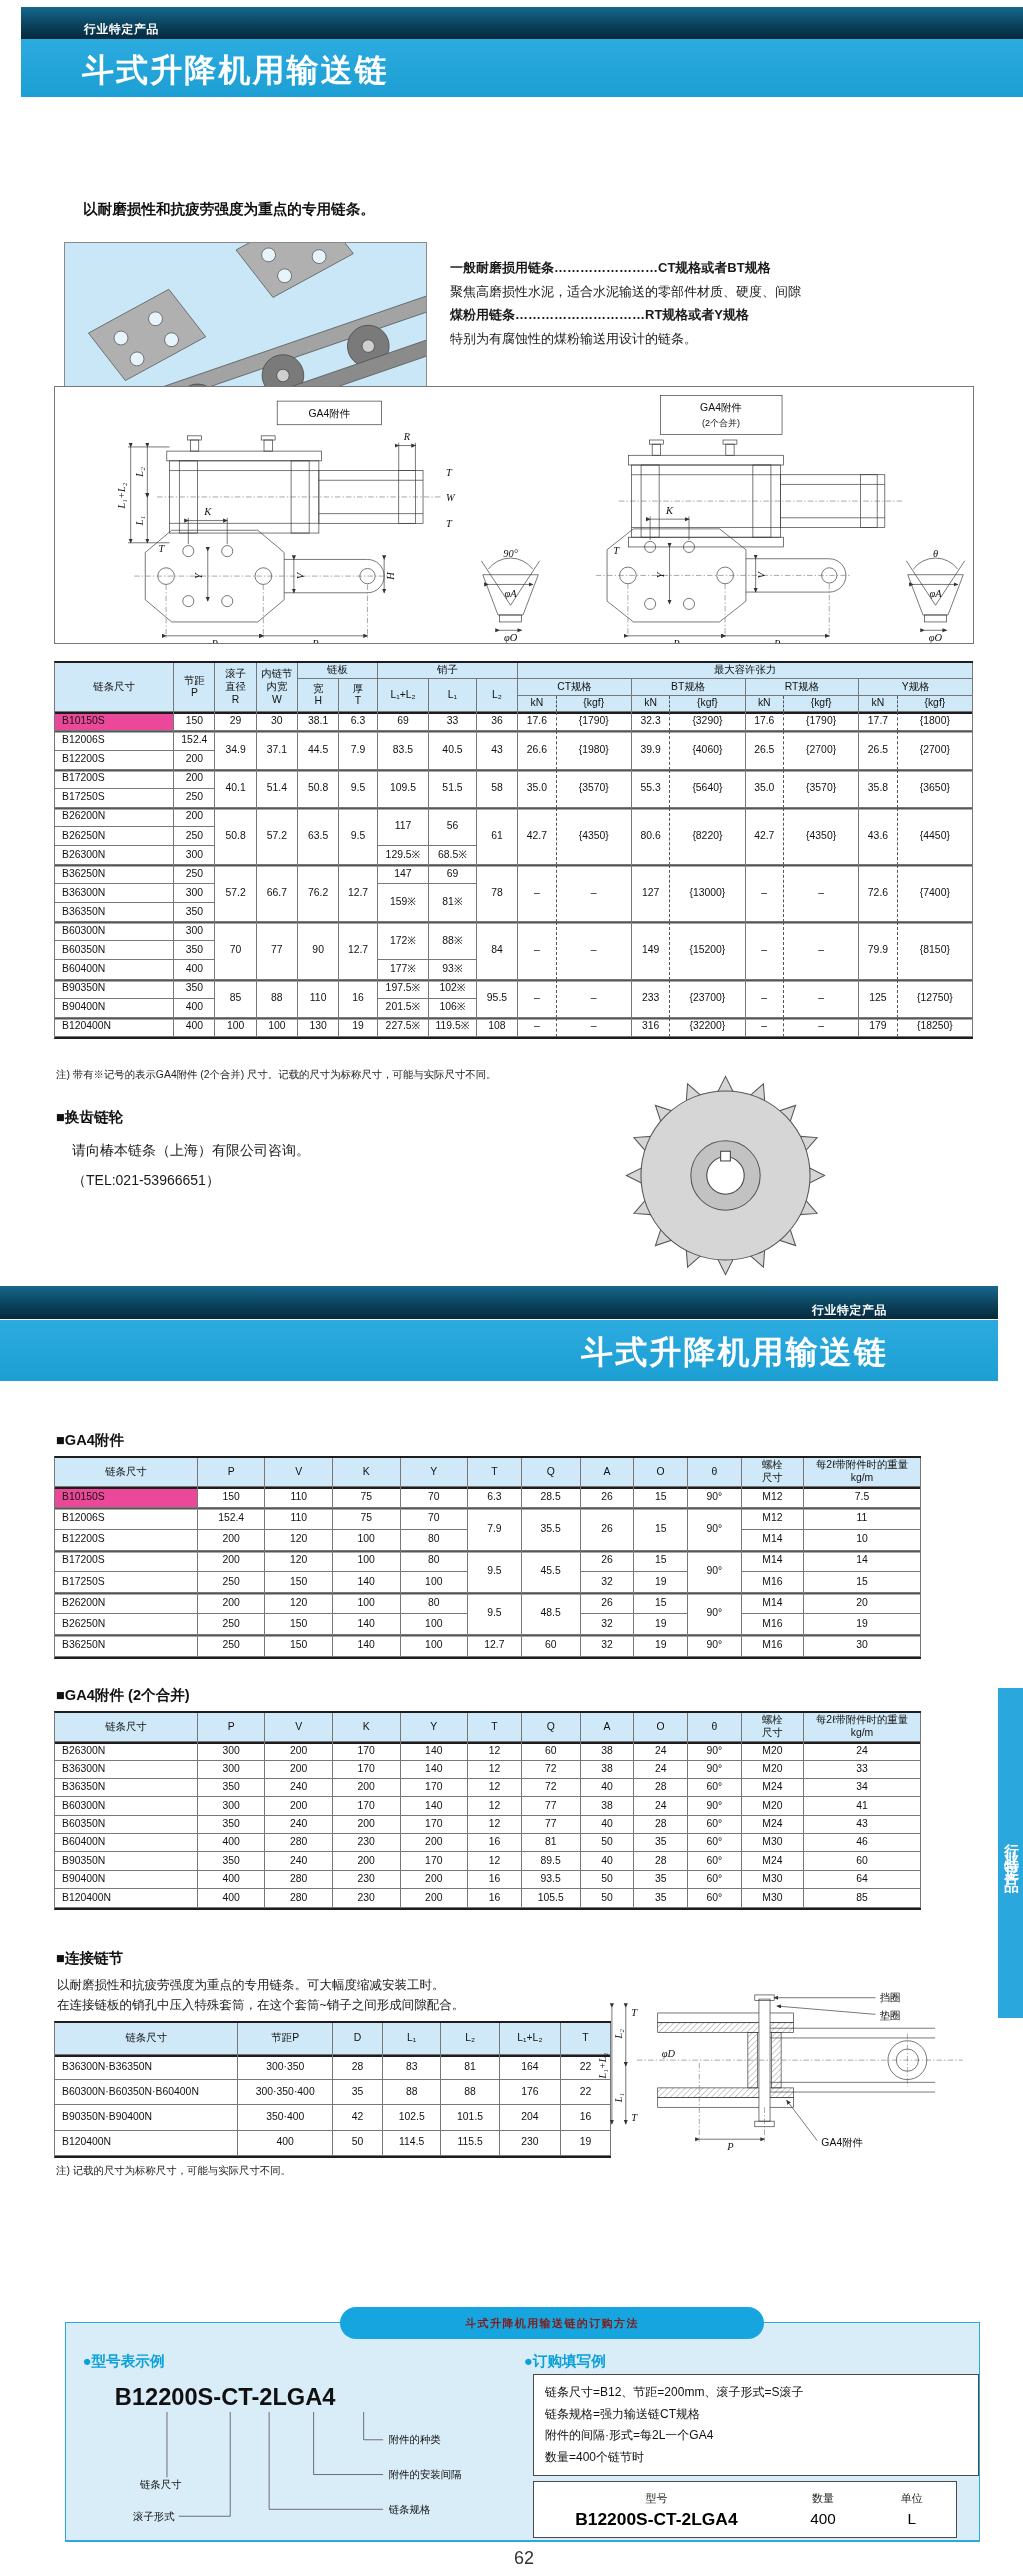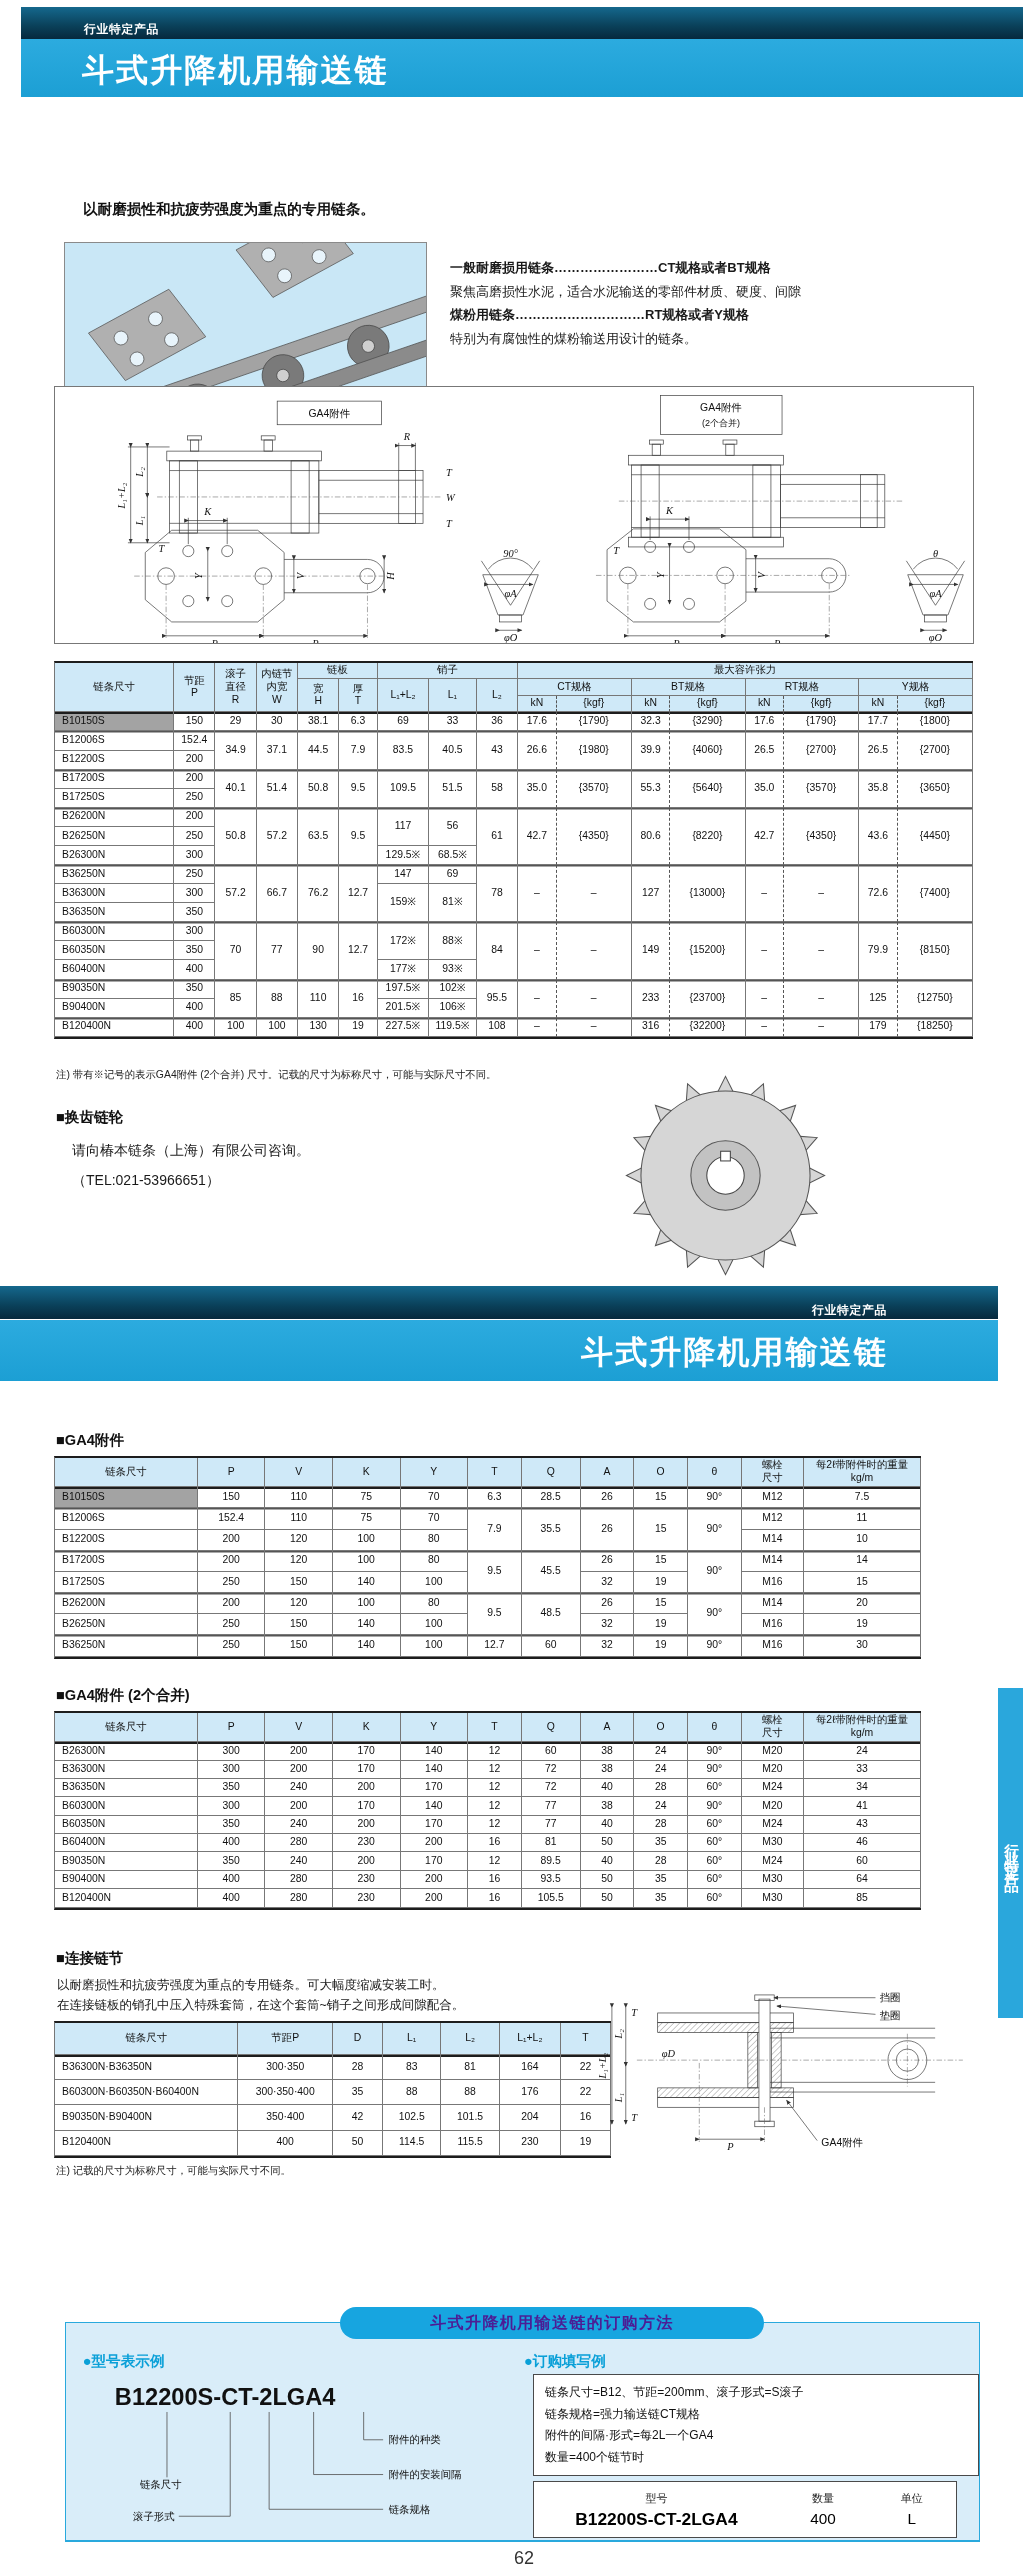--- a/index.html
+++ b/index.html
@@ -21,37 +21,37 @@
 
   
   .twrap{border-left:0.7px solid #777;border-top:2.1px solid #1d1d1d;border-bottom:2.1px solid #1d1d1d;background:#fff;}
   table.dt{width:100%;border-collapse:separate;border-spacing:0;table-layout:fixed;}
   table.dt th,table.dt td{border-right:0.7px solid #777;border-bottom:0.7px solid #777;text-align:center;vertical-align:middle;
     font-size:10.4px;color:#111;padding:1.4px 2.1px;white-space:pre-line;line-height:1.22;}
   table.dt thead th{background:#cfe9f8;font-weight:normal;}
   table.dt tbody tr:first-child td{box-shadow:inset 0 2.1px 0 #1d1d1d;}
   table.dt tr.g td{box-shadow:inset 0 1.4px 0 #555;}
   .model{text-align:left !important;padding-left:7px !important;}
-  .hl{background:#a3a3a3;}
+  .hl{background:#ec4899;}
   .dr{border-right:0.7px dashed #555 !important;}
   .mt td{height:15.3px;}
   .gt td{height:17.4px;}
   .gmt td{height:14.6px;}
   .lkt td{height:21.5px;font-size:11px;}
   .lkt th{height:28px;font-size:11px;}
 
   .note{font-size:10.4px;color:#222;}
   .sec-title{font-size:14.6px;font-weight:bold;color:#111;}
   .body-text{font-size:14px;color:#1a1a1a;}
 
   .side-tab{background:#2aa7dc;color:#fff;writing-mode:vertical-rl;text-orientation:upright;
     font-size:14.6px;font-weight:bold;letter-spacing:7px;display:flex;align-items:center;justify-content:center;}
 
   
-  .pill{background:#17a5e0;border-radius:16.7px;color:#4c1d95;font-size:16px;font-weight:bold;
+  .pill{background:#17a5e0;border-radius:16.7px;color:#7f1d1d;font-size:11px;font-weight:bold;
     display:flex;align-items:center;justify-content:center;letter-spacing:1.4px;z-index:3;}
   .order-panel{background:#d9edf9;border:1.4px solid #29a9dd;border-bottom:2.8px solid #29a9dd;z-index:1;margin-left:6px;}
   .bullet-title{color:#0aa0d8;font-size:14.6px;font-weight:bold;}
   .white-box{background:#fff;border:1.4px solid #4a4a4a;}
   .order-lines{font-size:12px;color:#111;line-height:21.5px;padding:7px 11px;}
   .ob-head{display:grid;grid-template-columns:58% 21% 21%;font-size:11px;color:#222;padding-top:9px;}
   .ob-head div{text-align:center;}
   .ob-val{display:grid;grid-template-columns:58% 21% 21%;align-items:center;padding:2.8px 0 7px 0;}
   .ob-val .m{font-size:17.4px;font-weight:bold;text-align:center;}
   .ob-val .q{font-size:15.3px;text-align:center;}

